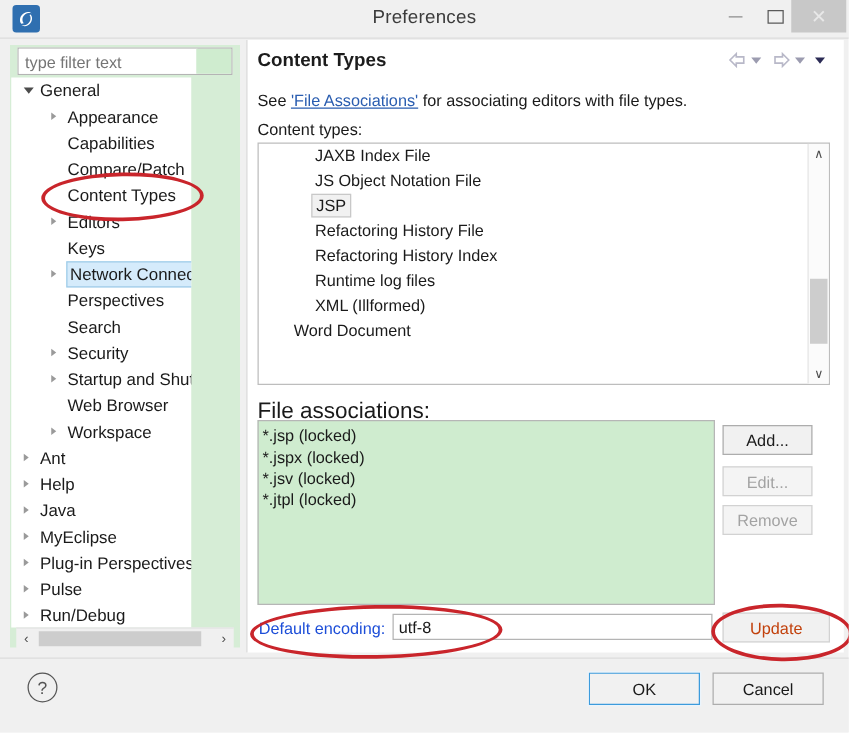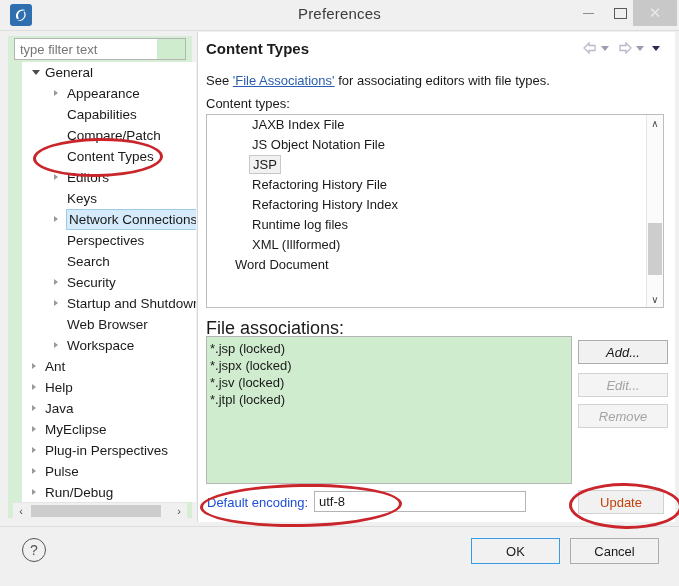--- a/index.html
+++ b/index.html
@@ -84,22 +84,22 @@
     padding: 0 0 0 5px;
     box-sizing: border-box;
   }
   .filter-green {
     position:absolute; right:0; top:0;
     width: 28px; height: 20px;
     background: #cfeccf;
   }
 
   .tree {
-    position: absolute; left: 22px; top: 62px;
-    width: 174px; height: 440px;
+    position: absolute; left: 9px; top: 62px;
+    width: 144px; height: 440px;
     background: #ffffff;
     border: none;
     box-sizing: border-box;
     overflow: hidden;
   }
   .tnode {
     position: relative;
     height: 21px;
     line-height: 21px;
     font-size: 13.5px;
@@ -242,45 +242,44 @@
     padding: 3px 0 0 3px;
     overflow: hidden;
   }
   .fa-row {
     height: 17px; line-height: 17px;
     font-size: 13px; color: #1a1a1a;
   }
 
   .sidebtn {
     position: absolute; left: 578px;
-    width: 90px; height: 24px;
+    width: 72px; height: 24px;
     background: #f1f1f1;
     border: 1px solid #adadad;
     font-size: 13px; color: #1a1a1a;
     font-family: "Liberation Sans", sans-serif;
     display:flex; align-items:center; justify-content:center;
     box-sizing: border-box;
-    font-style: italic;
   }
   .sidebtn.disabled {
     color: #a3a3a3;
     background: #f4f4f4;
     border-color: #d2d2d2;
   }
   #btn-add    { top: 340px; }
   #btn-edit   { top: 373px; }
   #btn-remove { top: 404px; }
 
   .enc-label {
     position: absolute; left: 207px; top: 495px;
     font-size: 13px; color: #1d4ed8;
   }
   .enc-input {
     position: absolute; left: 314px; top: 491px;
-    width: 212px; height: 21px;
+    width: 256px; height: 21px;
     border: 1px solid #b4b4b4;
     background: #ffffff;
     font-family: "Liberation Sans", sans-serif;
     font-size: 13px; color: #1a1a1a;
     padding-left: 4px;
     box-sizing: border-box;
     outline: none;
   }
   #btn-update {
     position: absolute; left: 578px; top: 490px;

